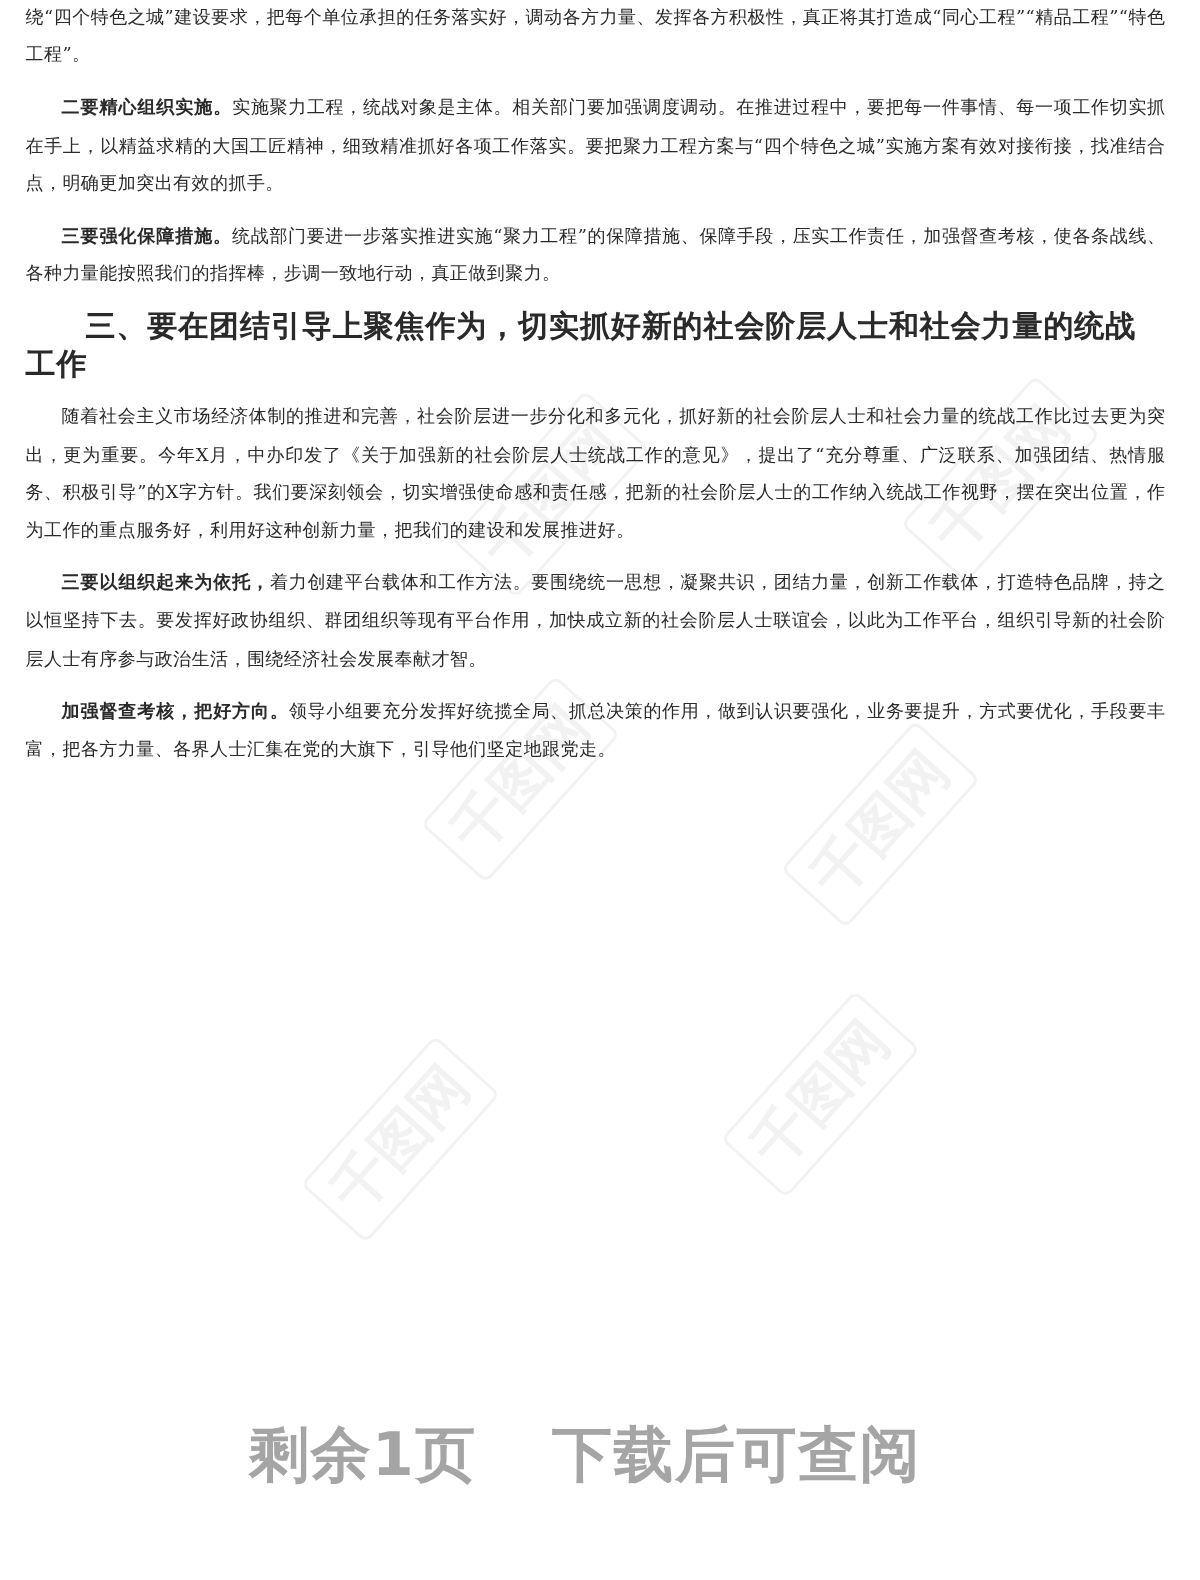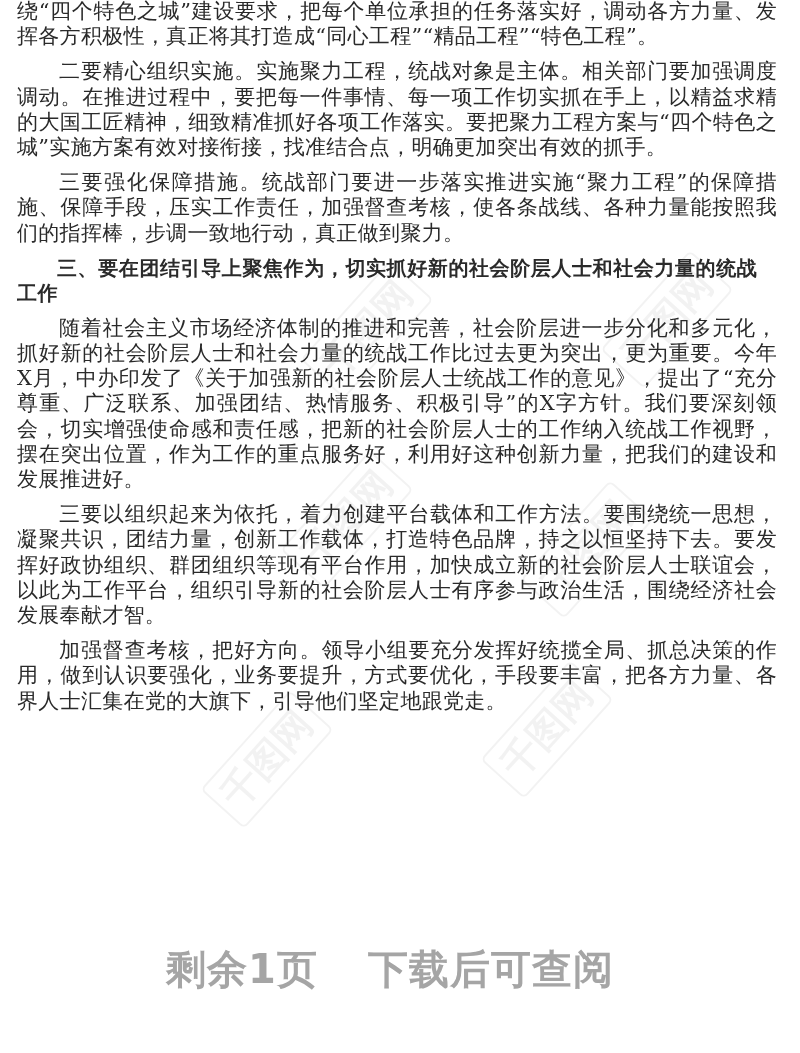--- a/index.html
+++ b/index.html
@@ -3,26 +3,26 @@
 <meta charset="utf-8">
 <style>
   html, body { margin: 0; padding: 0; background: #ffffff; }
   body {
     width: 800px; height: 1053px; position: relative; overflow: hidden;
     font-family: "DejaVu Serif", "Liberation Serif", serif;
     color: #2a2a2a;
   }
   .page { position: absolute; left: 17px; top: 0; width: 760px; }
   .para {
-    font-size: 21px; line-height: 25.2px; margin: 0 0 10px 0;
+    font-size: 12px; line-height: 25.2px; margin: 0 0 10px 0;
     text-align: justify; text-justify: inter-ideograph; letter-spacing: 0.3px;
   }
   .para.indent { text-indent: 2em; }
   .para.first { margin-top: -1px; }
-  .para .lead { font-family: "DejaVu Sans", "Liberation Sans", sans-serif; font-weight: normal; letter-spacing: 0.5px; }
+  .para .lead { font-family: "DejaVu Sans", "Liberation Sans", sans-serif; font-weight: bold; letter-spacing: 0.5px; }
   .heading {
     font-family: "DejaVu Sans", "Liberation Sans", sans-serif; font-weight: bold;
     font-size: 20px; line-height: 25px; text-indent: 2em; margin: 0 0 10px 0; letter-spacing: 0.6px;
     color: #2a2a2a;
   }
   .watermark {
     position: absolute; font-family: "DejaVu Sans", sans-serif; font-size: 38px; font-weight: bold;
     color: rgba(0,0,0,0.05); transform: rotate(-48deg); pointer-events: none; white-space: nowrap;
     border: 2px solid rgba(0,0,0,0.05); padding: 2px 8px; border-radius: 6px;
   }

